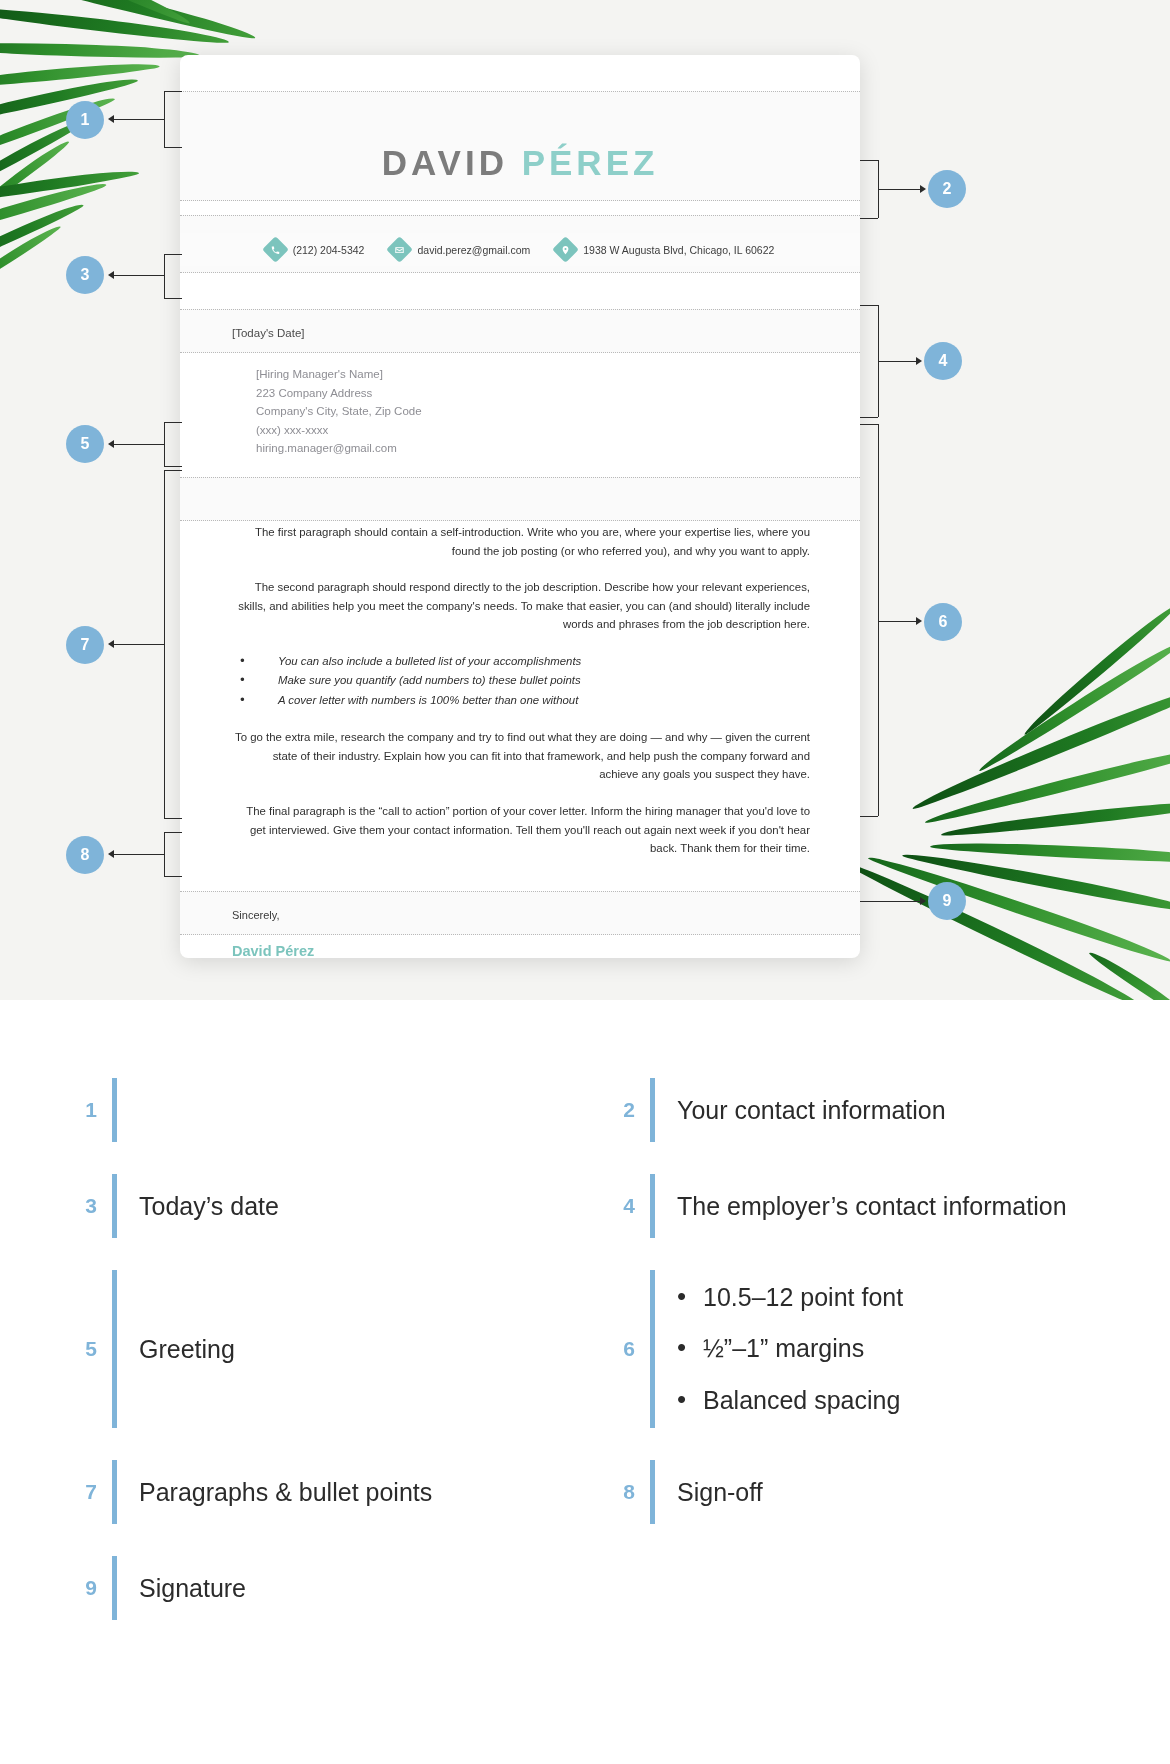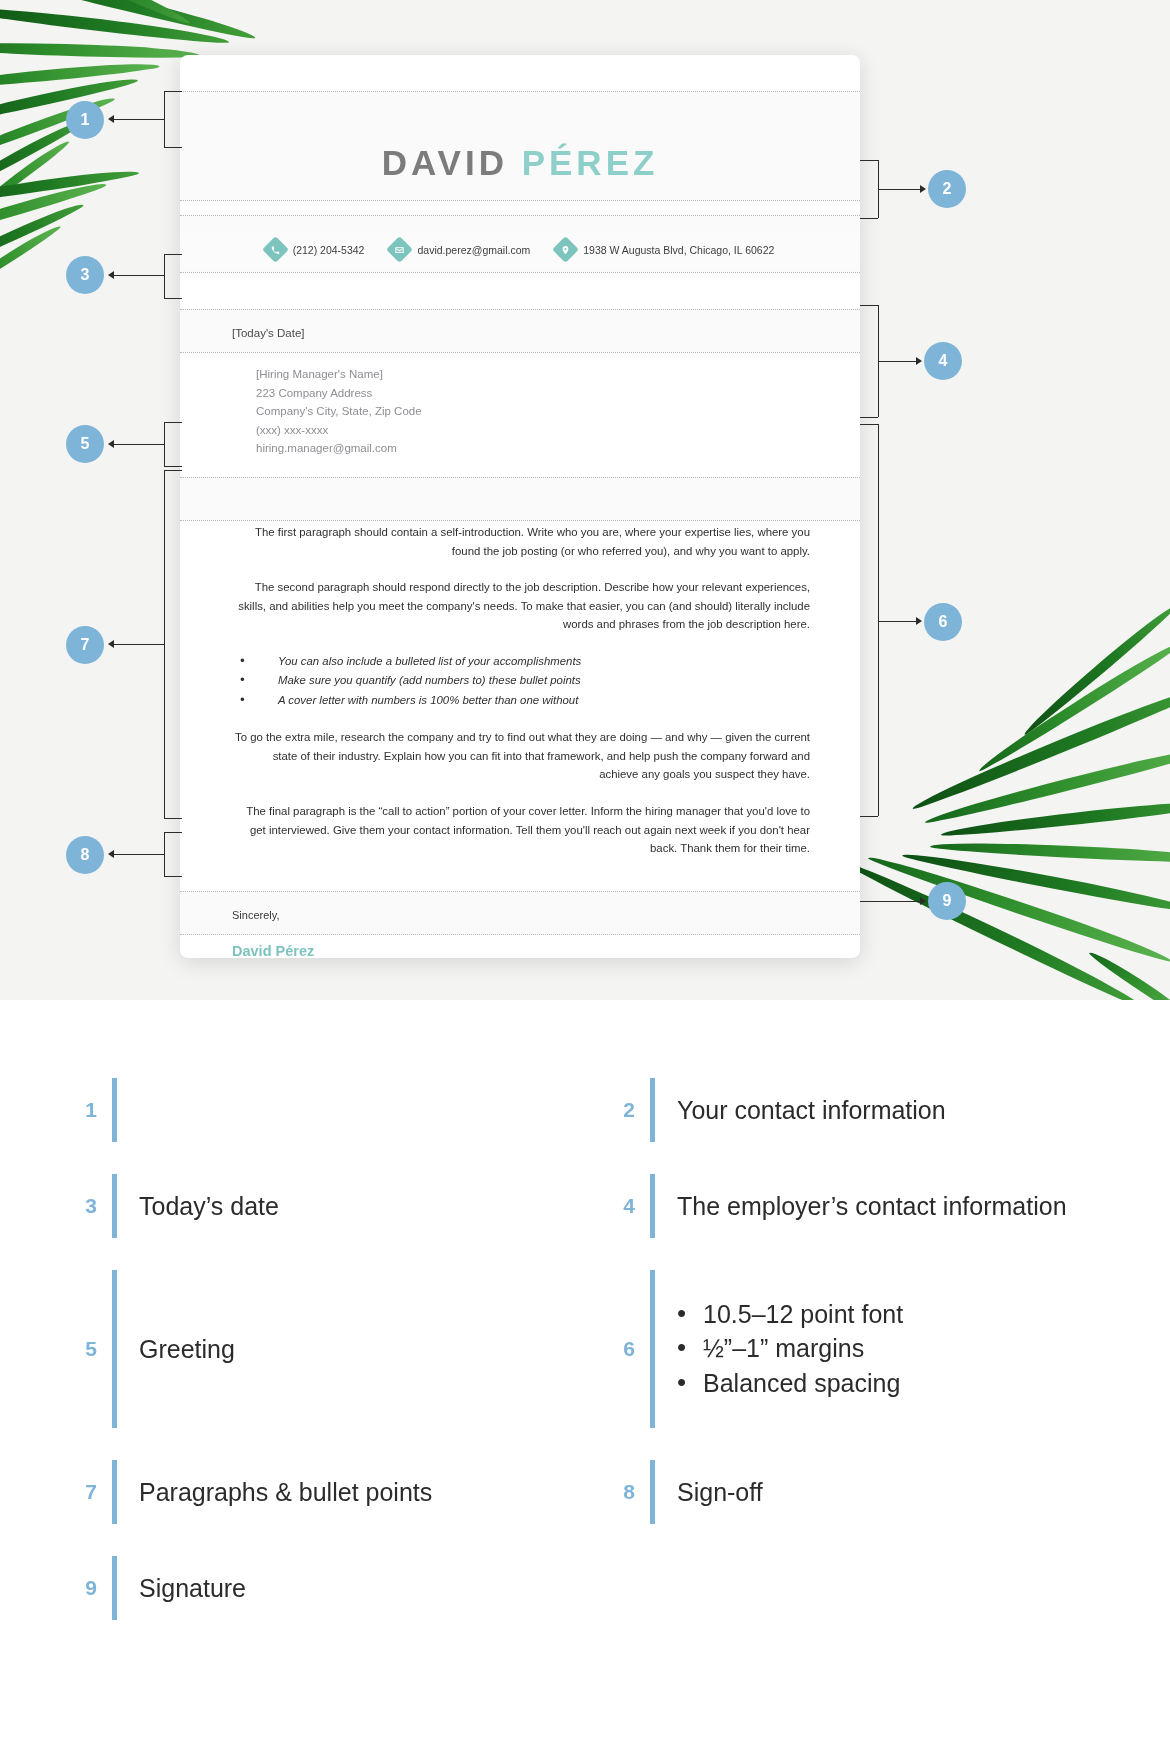--- a/index.html
+++ b/index.html
@@ -147,21 +147,21 @@
   }
   .lbar {
     width: 5px; flex: none; align-self: stretch;
     background: #7fb4d9; margin: 16px 22px 16px 0;
     min-height: 50px;
   }
   .ltext { font-size: 25px; color: #2b2b2b; line-height: 1.3; }
   .lbullets { list-style: none; }
   .lbullets li {
     font-size: 25px; color: #2b2b2b; line-height: 1.25;
-    padding-left: 26px; position: relative; margin: 3px 0;
+    padding-left: 26px; position: relative; margin: 20px 0;
   }
   .lbullets li::before {
     content: "•"; position: absolute; left: 0; top: -2px; font-size: 26px;
   }
   .tall { align-items: center; }
 </style>
 </head>
 <body>
 
 <div class="page">

